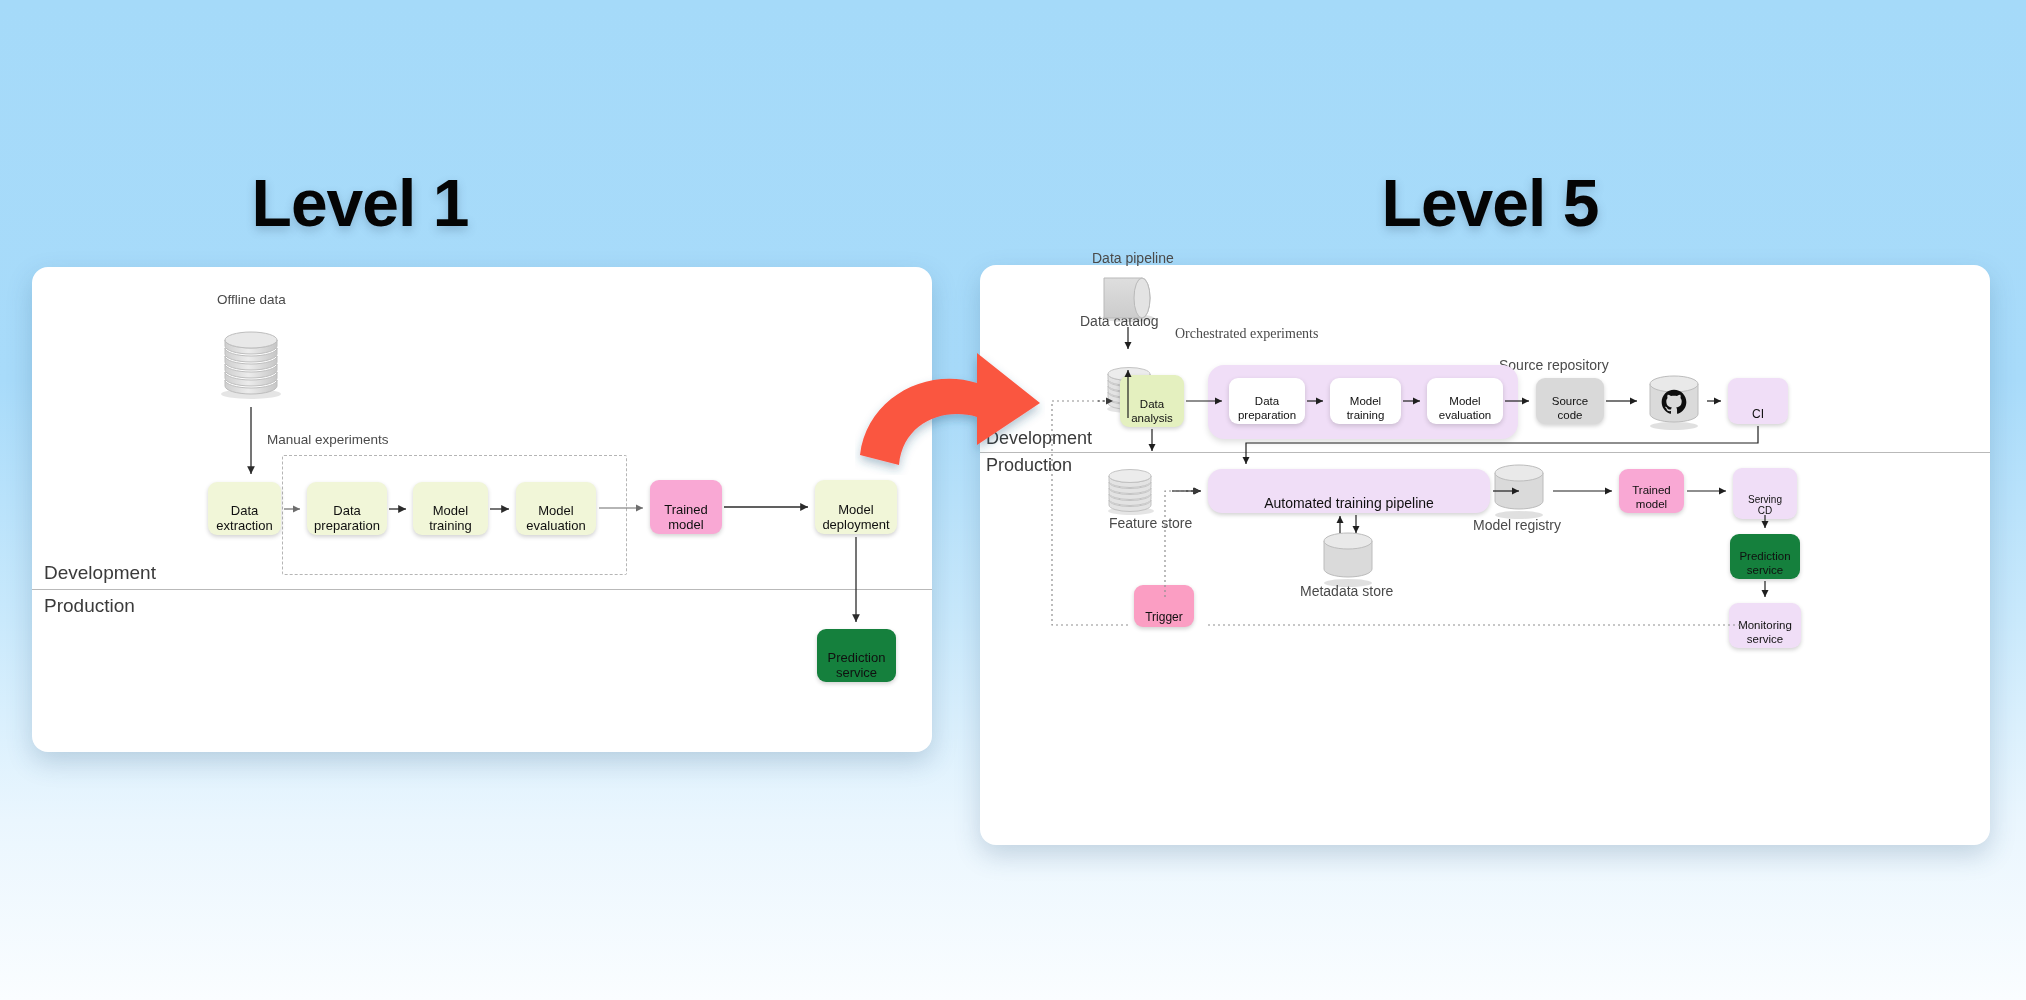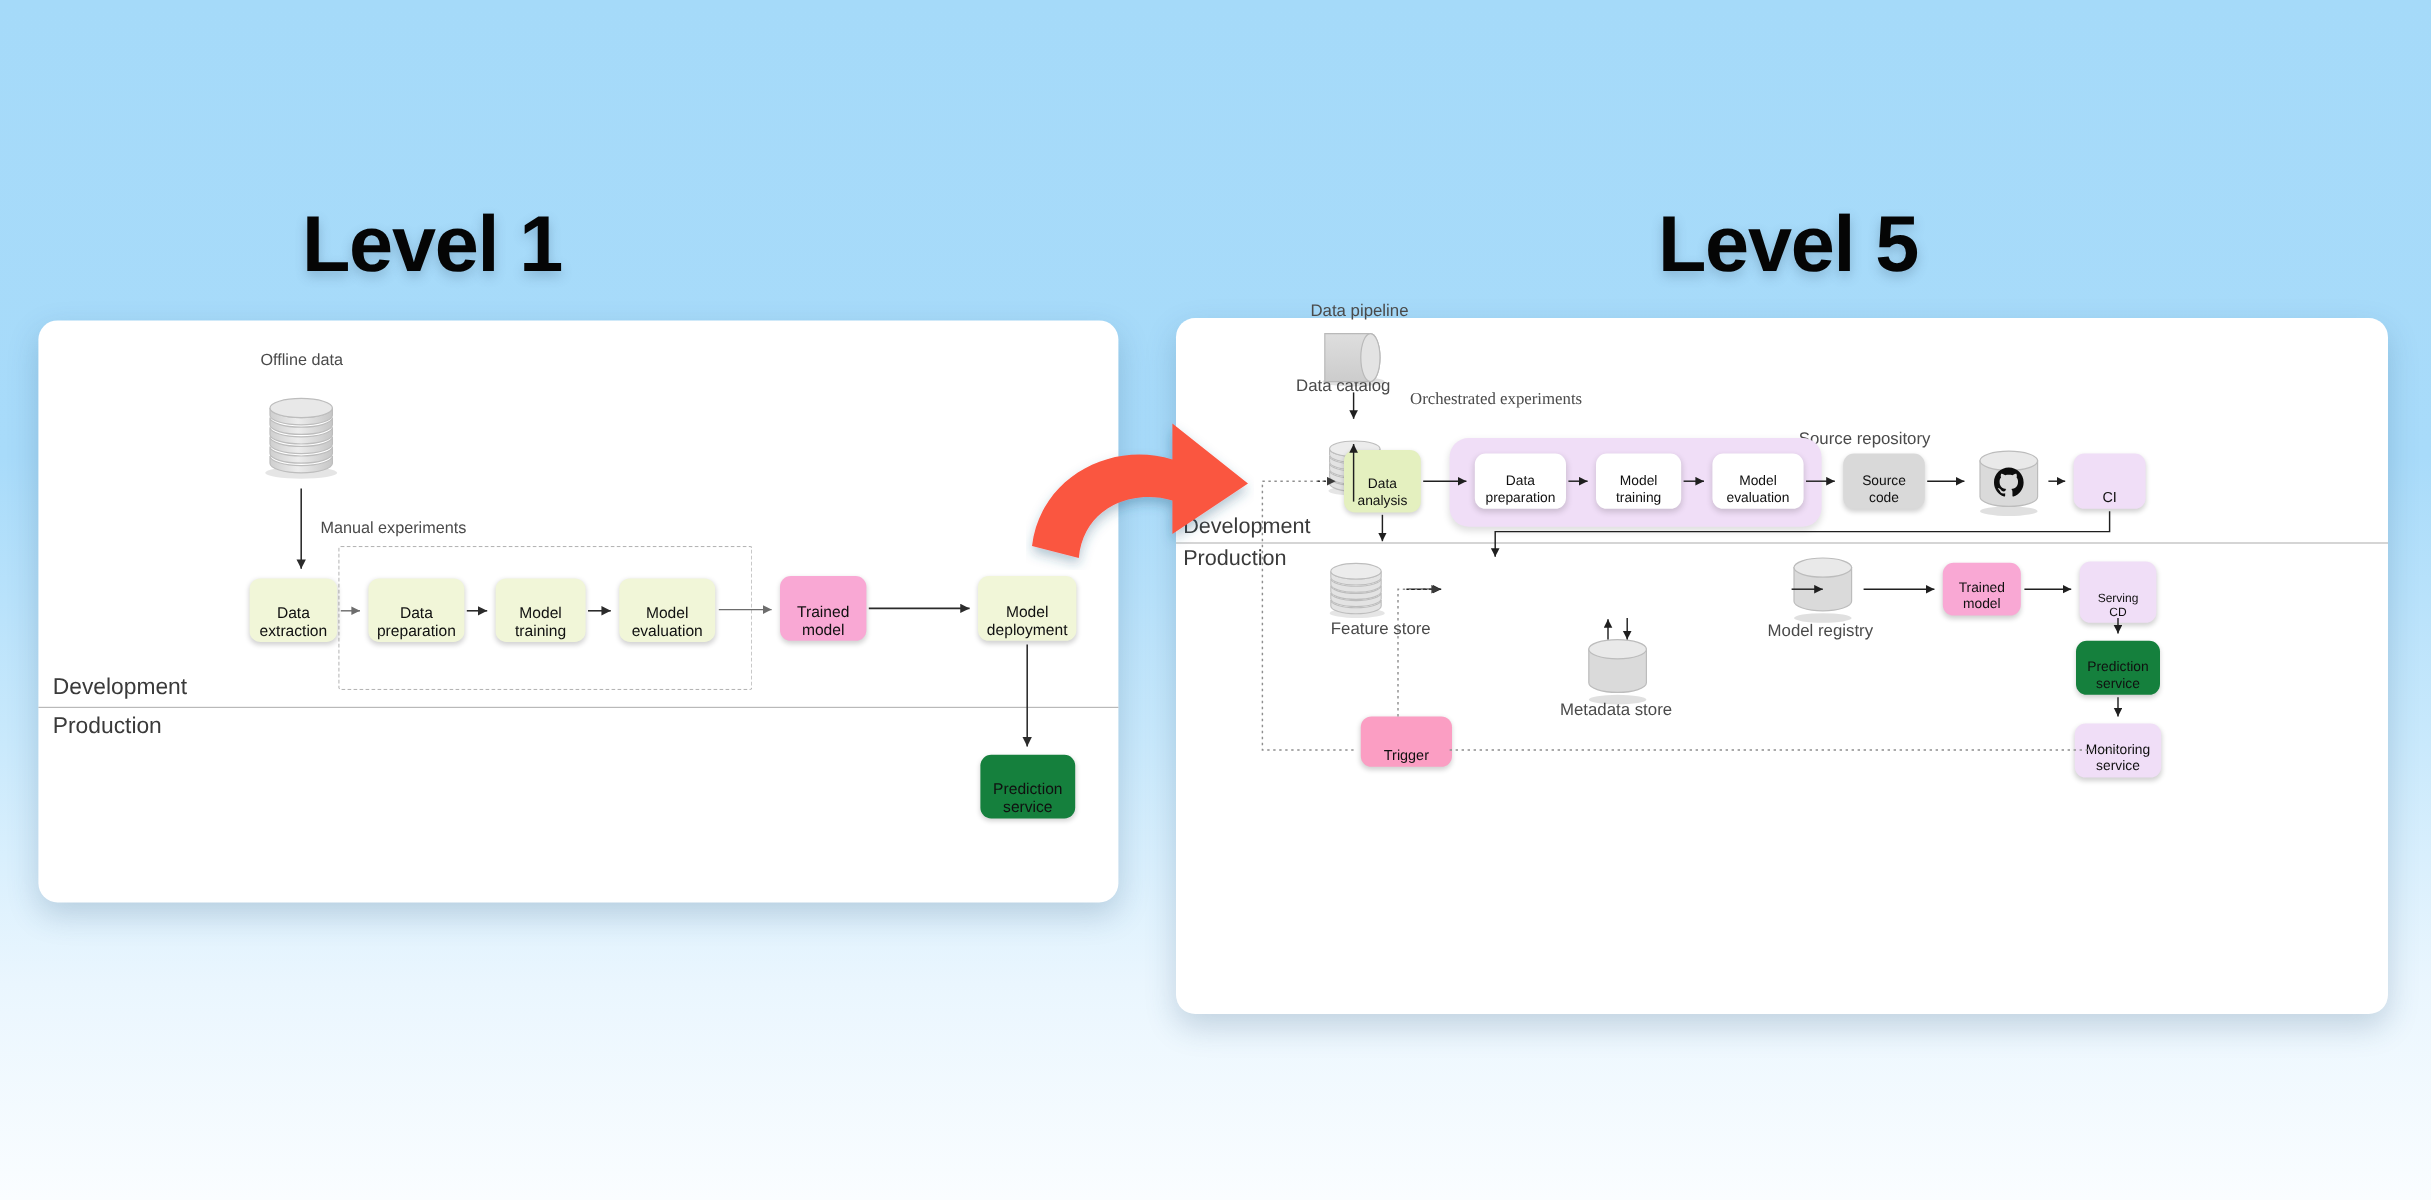--- a/index.html
+++ b/index.html
@@ -255,20 +255,23 @@
     <g stroke="#bdbdbd" stroke-width="0.9" fill="#e3e3e3">
       <path d="M7 50 a21,6.5 0 0,0 42,0 v-5 a21,6.5 0 0,1 -42,0 z"></path>
       <path d="M7 44 a21,6.5 0 0,0 42,0 v-5 a21,6.5 0 0,1 -42,0 z"></path>
       <path d="M7 38 a21,6.5 0 0,0 42,0 v-5 a21,6.5 0 0,1 -42,0 z"></path>
       <path d="M7 32 a21,6.5 0 0,0 42,0 v-5 a21,6.5 0 0,1 -42,0 z"></path>
       <path d="M7 26 a21,6.5 0 0,0 42,0 v-5 a21,6.5 0 0,1 -42,0 z"></path>
       <ellipse cx="28" cy="21" rx="21" ry="6.5" fill="#ececec"></ellipse>
     </g>
   </svg>
 
+  <div class="node n-purple" style="left:228px; top:204px; width:282px; height:44px; font-size:14px; border-radius:14px;">
+    <span><span class="lbl">Automated training pipeline</span></span>
+  </div>
 
   <svg class="cyl" style="left:337px; top:265px;" width="62" height="58" viewBox="0 0 62 58">
     <ellipse cx="31" cy="53" rx="24" ry="4" fill="rgba(0,0,0,0.12)"></ellipse>
     <path d="M7 11 v28 a24,8 0 0,0 48,0 v-28 z" fill="#dadada" stroke="#bcbcbc" stroke-width="1"></path>
     <ellipse cx="31" cy="11" rx="24" ry="8" fill="#e9e9e9" stroke="#bcbcbc" stroke-width="1"></ellipse>
   </svg>
 
   <svg class="cyl" style="left:508px; top:197px;" width="62" height="58" viewBox="0 0 62 58">
     <ellipse cx="31" cy="53" rx="24" ry="4" fill="rgba(0,0,0,0.12)"></ellipse>
     <path d="M7 11 v28 a24,8 0 0,0 48,0 v-28 z" fill="#dadada" stroke="#bcbcbc" stroke-width="1"></path>
@@ -280,21 +283,21 @@
   </div>
   <div class="node n-purple" style="left:753px; top:203px; width:64px; height:51px; font-size:10px;">
     <span><span class="lbl">Serving<br>CD</span></span>
   </div>
   <div class="node n-pink" style="left:750px; top:269px; width:70px; height:45px; font-size:11.5px;">
     <span><span class="lbl">Prediction<br>service</span></span>
   </div>
   <div class="node n-purple" style="left:749px; top:338px; width:72px; height:45px; font-size:11.5px;">
     <span><span class="lbl">Monitoring<br>service</span></span>
   </div>
-  <div class="node n-hotpink" style="left:154px; top:332px; width:76px; height:42px; font-size:12px;">
+  <div class="node n-hotpink" style="left:154px; top:320px; width:60px; height:42px; font-size:12px;">
     <span><span class="lbl">Trigger</span></span>
   </div>
 
   <svg class="edges" viewBox="0 0 1010 580">
     <defs>
       <marker id="ah5" markerWidth="7" markerHeight="7" refX="6" refY="3" orient="auto">
         <path d="M0,0 L6,3 L0,6 z" fill="#1f1f1f"></path>
       </marker>
       <marker id="ah5d" markerWidth="7" markerHeight="7" refX="6" refY="3" orient="auto">
         <path d="M0,0 L6,3 L0,6 z" fill="#3a3a3a"></path>

